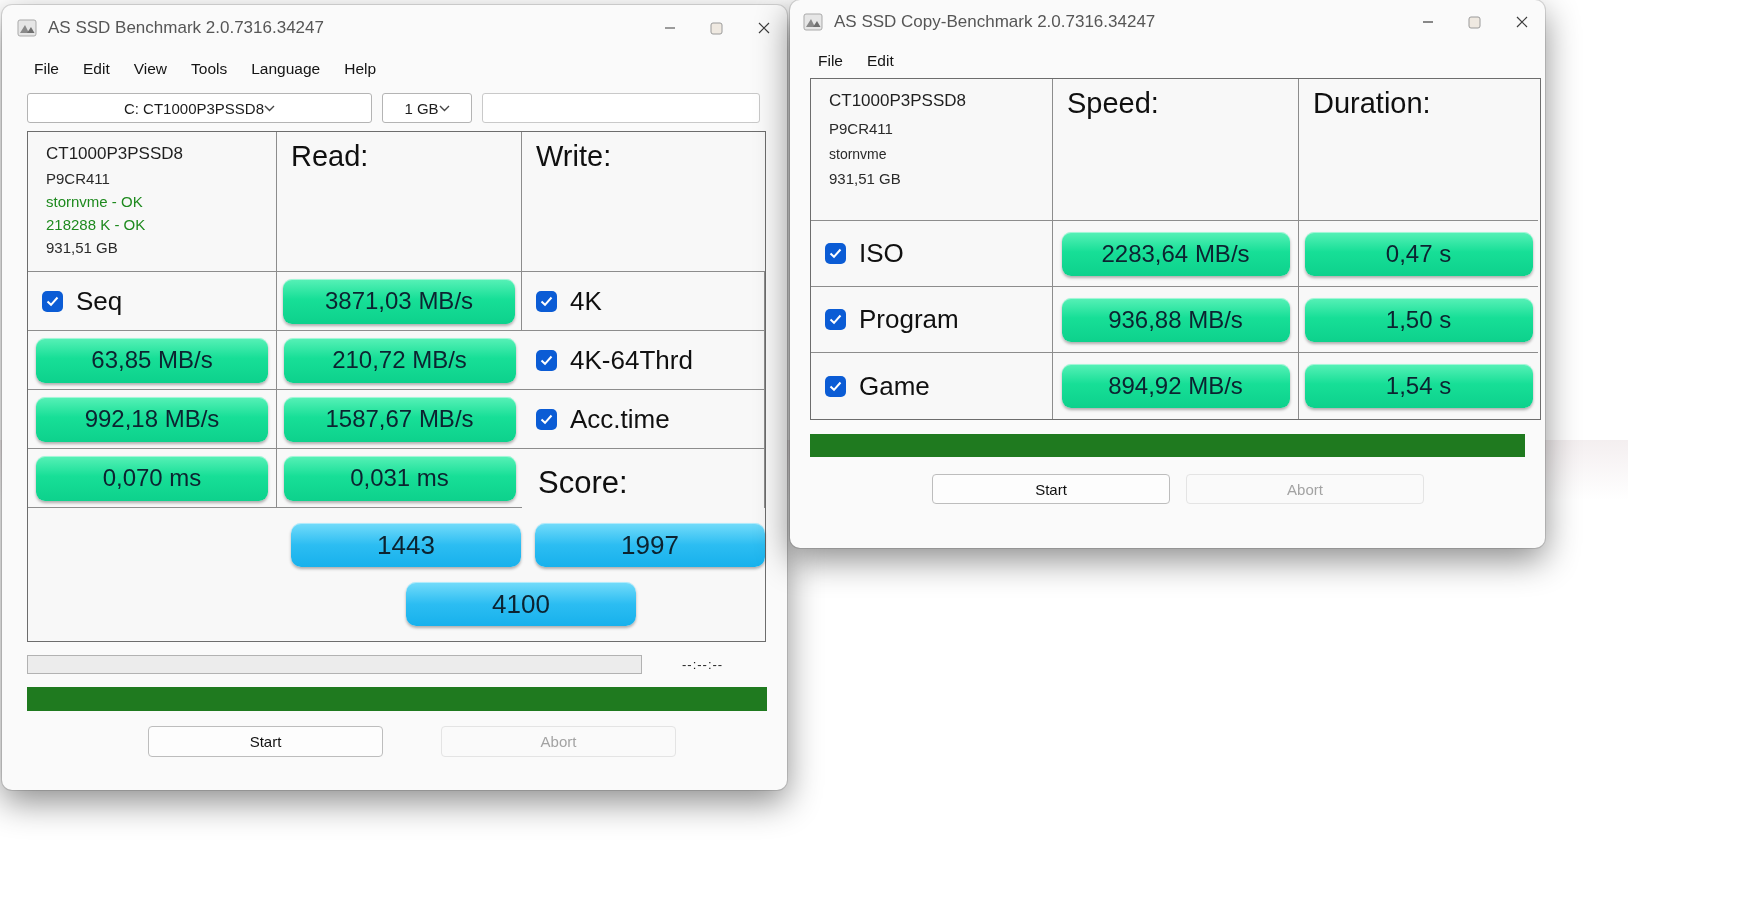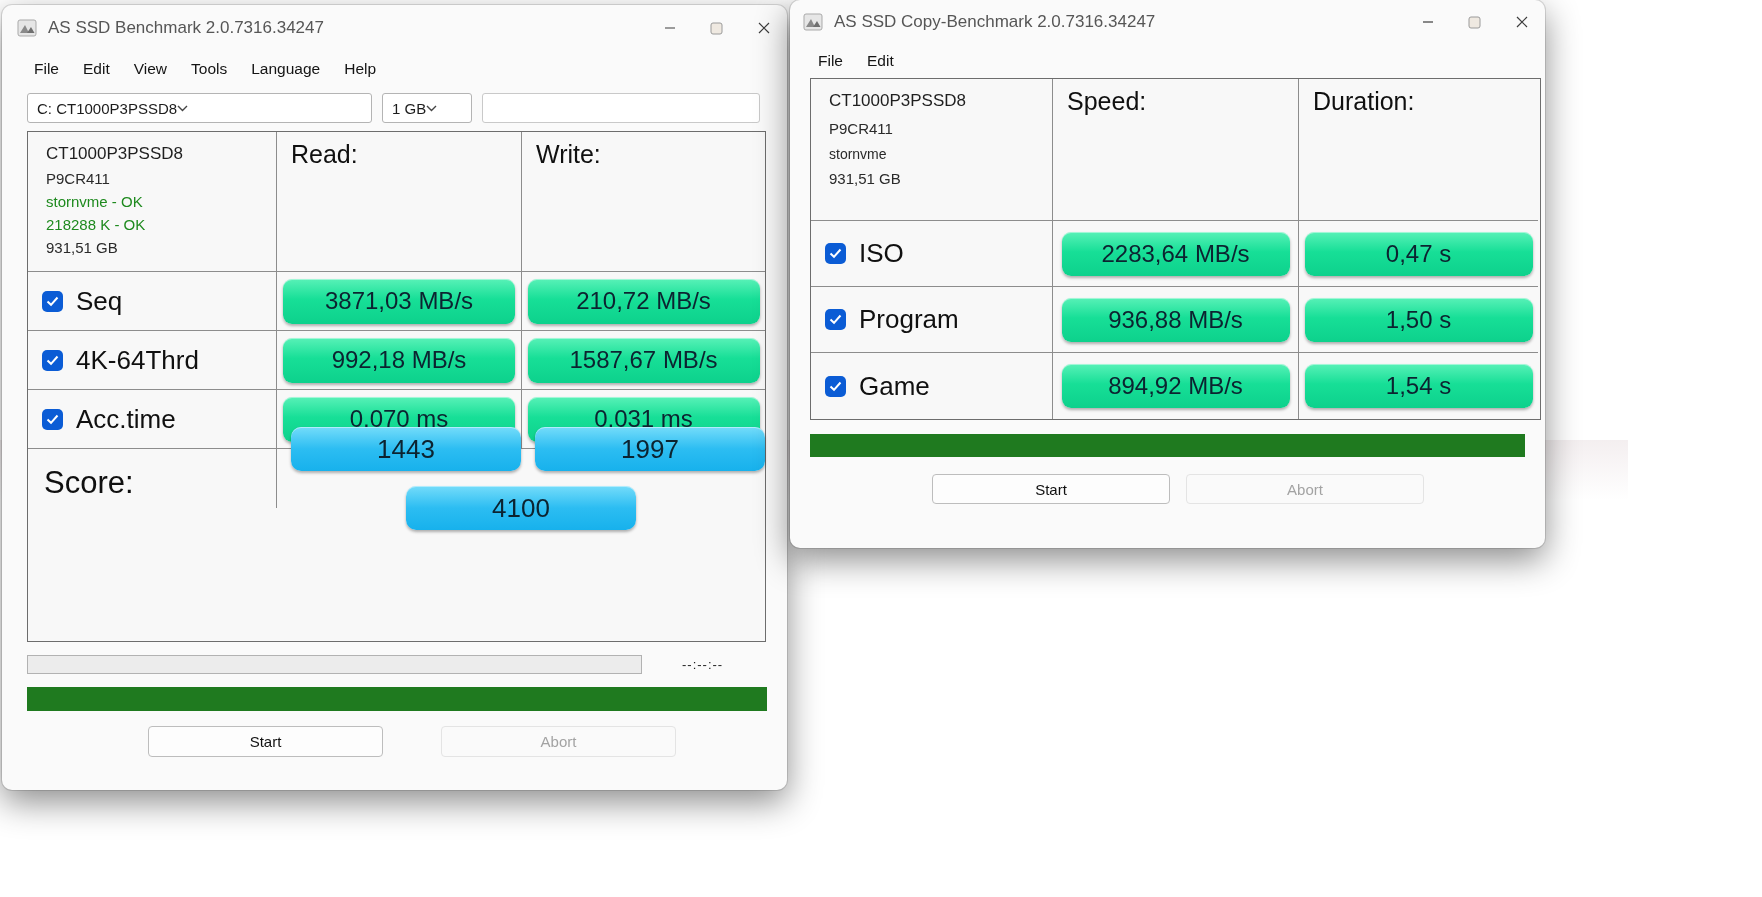--- a/index.html
+++ b/index.html
@@ -37,21 +37,21 @@
 
   
   .menubar { display:flex; align-items:center; height:36px; padding-left:20px; }
   .copy-window .menubar { height:34px; padding-left:16px; }
   .menu-item { padding:4px 12px; font-size:15.5px; color:#141414; cursor:default; }
 
   
   .toolbar { display:flex; align-items:center; height:42px; padding-left:25px; gap:10px; }
   .select {
     height:30px; background:#fff; border:1px solid #b4b4b4; border-radius:3px;
-    display:flex; align-items:center; justify-content:flex-start;
+    display:flex; align-items:center; justify-content:center;
     padding:0 9px; font-size:15px; color:#1c1c1c;
   }
   .drive-select { width:345px; }
   .size-select { width:90px; }
   .text-field { width:278px; height:30px; border:1px solid #c9c9c9; border-radius:3px; background:#fff; font-size:15px; padding:0 6px; }
 
   
   .bm-table {
     margin:2px 0 0 25px; width:739px; border:1px solid #6d6d6d; background:#f8f8f8;
     display:grid; grid-template-columns:249px 245px 243px;
@@ -64,21 +64,21 @@
   }
   .cell { border-right:1px solid #8d8d8d; border-bottom:1px solid #8d8d8d; }
   .cell.no-r { border-right:none; }
   .cell.no-b { border-bottom:none; }
 
   .info-cell { padding:12px 10px 0 18px; }
   .info-model { font-size:17px; color:#1f1f1f; }
   .info-line { font-size:15px; color:#2a2a2a; margin-top:6px; }
   .info-green { color:#1e8a1e; }
 
-  .col-header { font-size:25px; color:#101010; padding:8px 0 0 14px; }
+  .col-header { font-size:29px; color:#101010; padding:8px 0 0 14px; }
 
   .row-label { display:flex; align-items:center; gap:13px; padding-left:14px; font-size:26px; color:#101010; }
   .checkbox {
     width:21px; height:21px; border-radius:5px; background:#0b5cd5;
     display:flex; align-items:center; justify-content:center; flex:0 0 auto;
   }
 
   .value-cell { display:flex; align-items:center; justify-content:center; }
   .pill {
     display:flex; align-items:center; justify-content:center;
@@ -199,20 +199,31 @@
           <svg width="13" height="11" viewBox="0 0 13 11">
               <path d="M1.5 5.5 L5 8.8 L11.5 1.5" fill="none" stroke="#fff" stroke-width="2"></path>
             </svg>
         </span>
         <span>Seq</span>
       </div>
       <div class="cell value-cell">
         <div class="pill pill-green">3871,03 MB/s</div>
       </div>
 
+      <div class="cell row-label">
+        <span class="checkbox">
+          <svg width="13" height="11" viewBox="0 0 13 11">
+              <path d="M1.5 5.5 L5 8.8 L11.5 1.5" fill="none" stroke="#fff" stroke-width="2"></path>
+            </svg>
+        </span>
+        <span>4K</span>
+      </div>
+      <div class="cell value-cell">
+        <div class="pill pill-green">63,85 MB/s</div>
+      </div>
       <div class="cell value-cell no-r">
         <div class="pill pill-green">210,72 MB/s</div>
       </div>
 
       <div class="cell row-label">
         <span class="checkbox">
           <svg width="13" height="11" viewBox="0 0 13 11">
               <path d="M1.5 5.5 L5 8.8 L11.5 1.5" fill="none" stroke="#fff" stroke-width="2"></path>
             </svg>
         </span>

